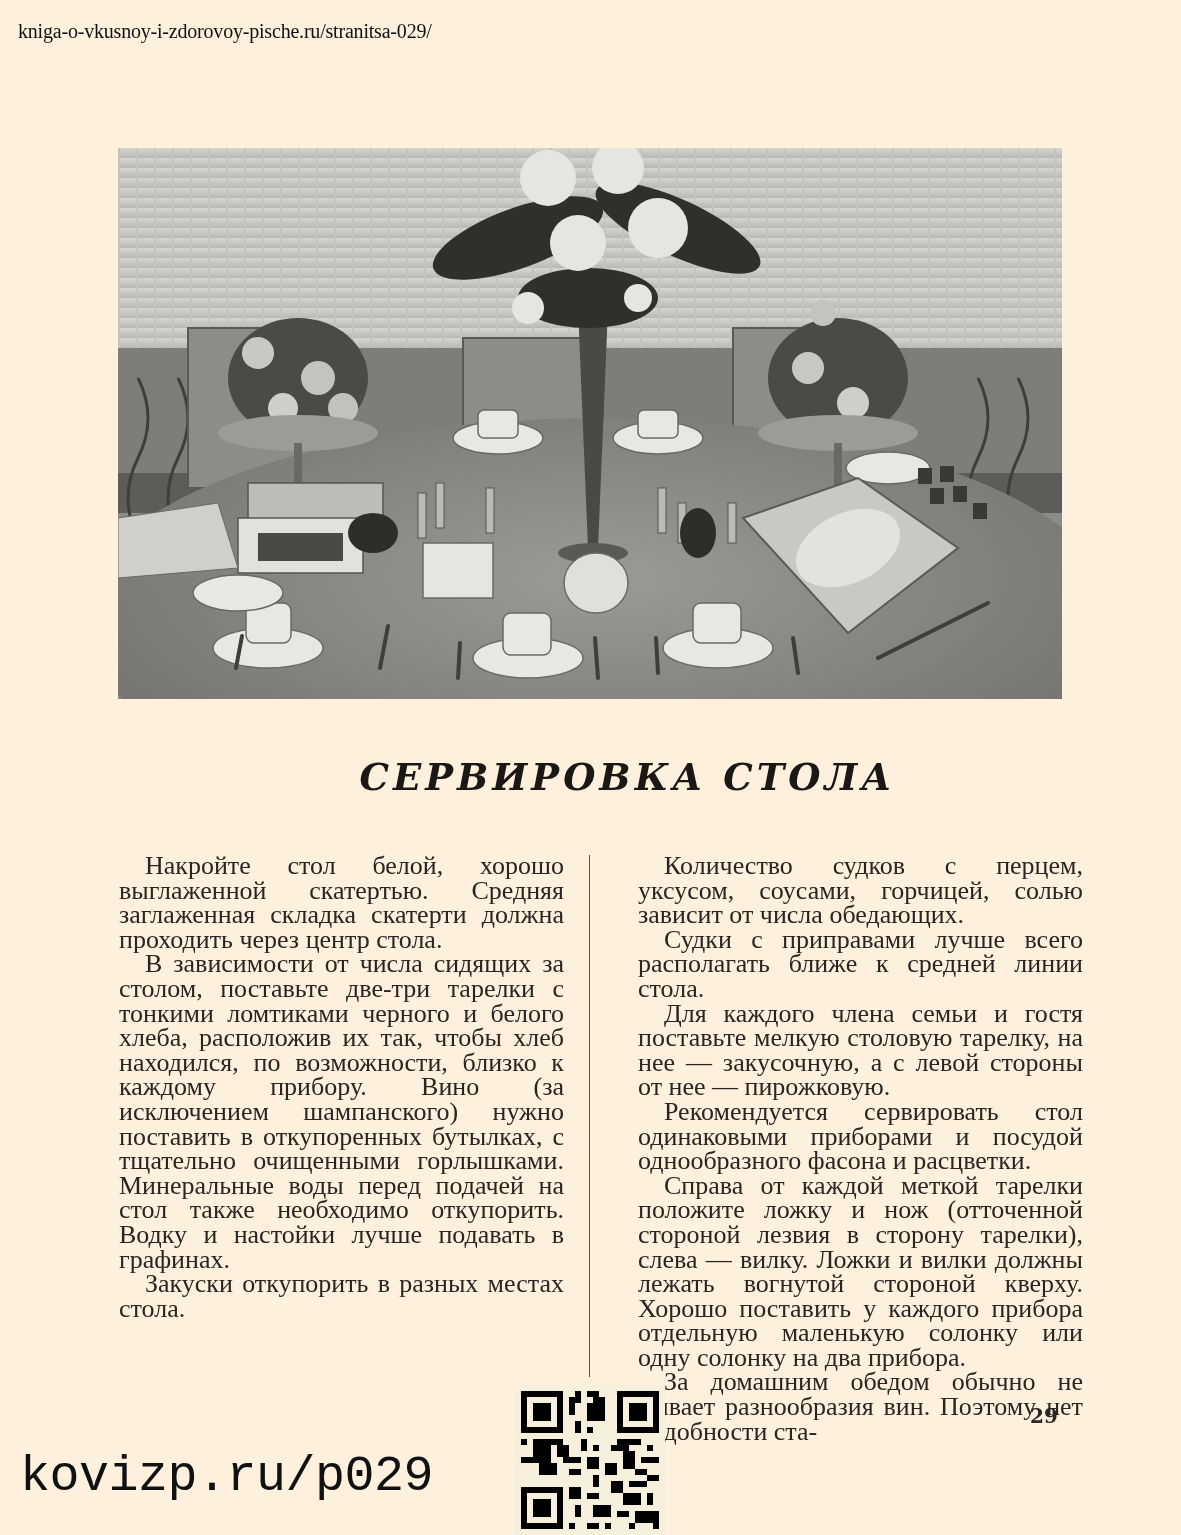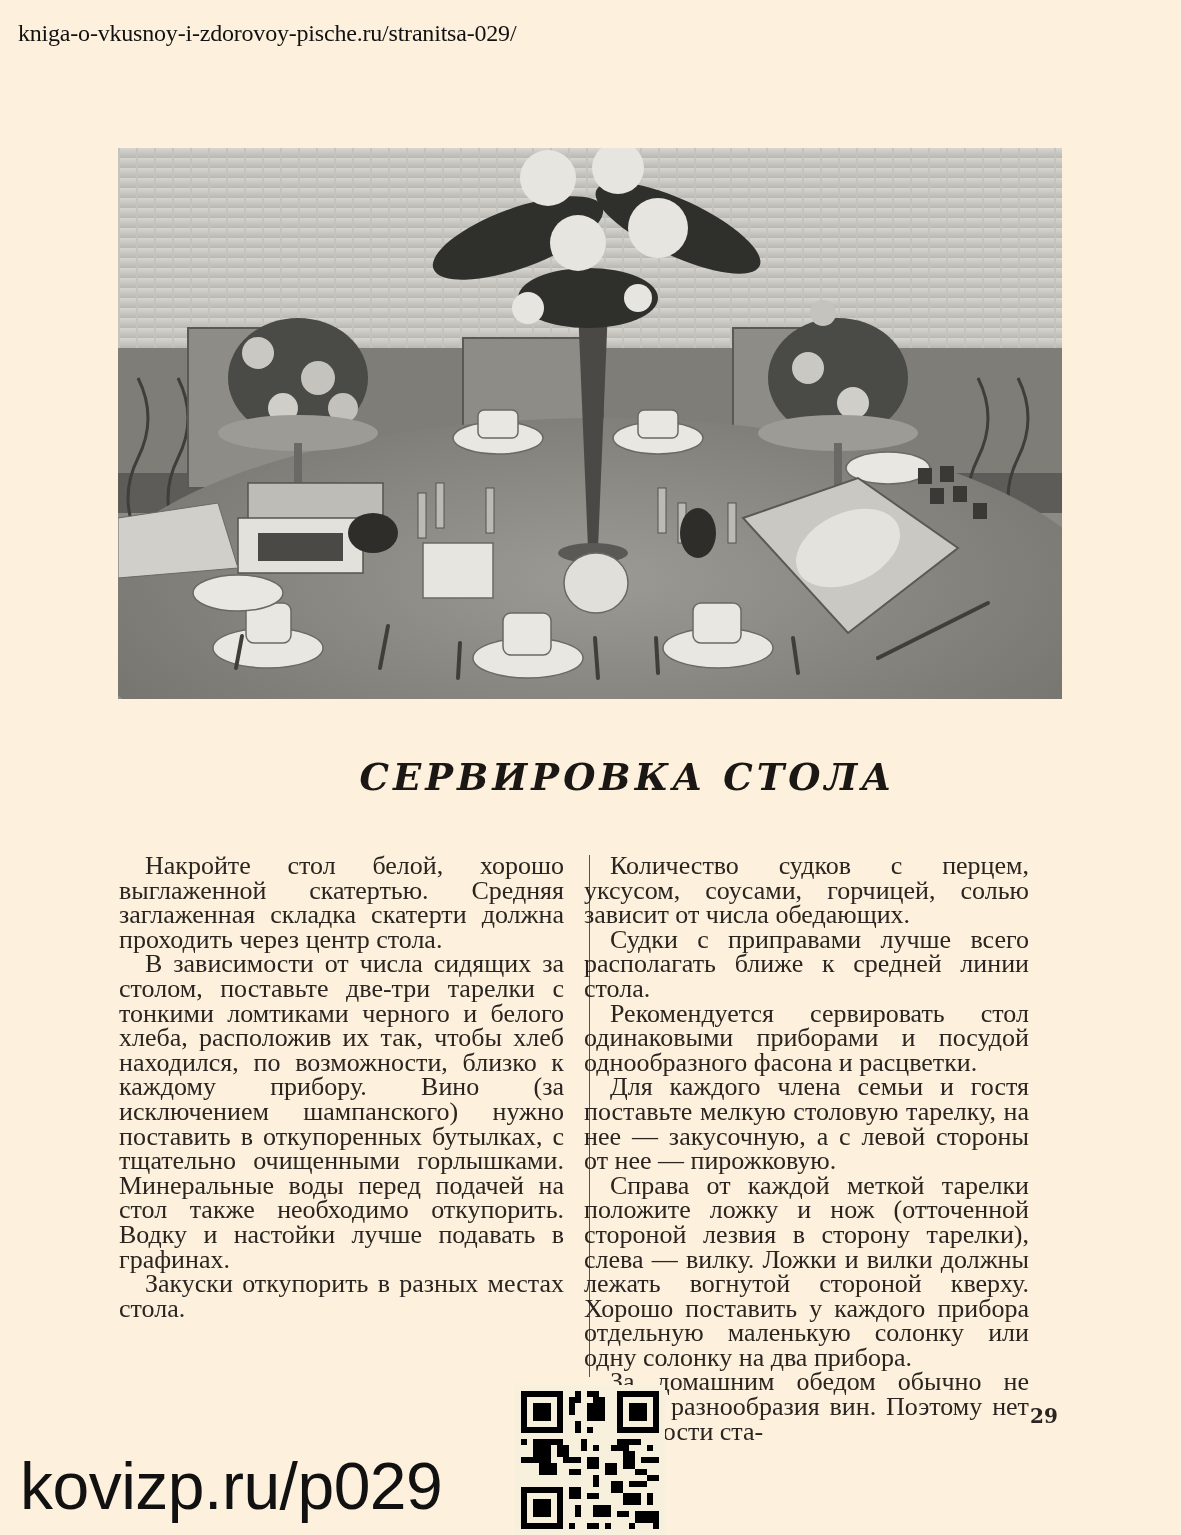--- a/index.html
+++ b/index.html
@@ -13,21 +13,21 @@
       position: relative;
       overflow: hidden;
       font-family: "DejaVu Serif", "Liberation Serif", serif;
       color: #1e1a16;
     }
     .top-url {
       position: absolute;
       left: 18px;
       top: 20px;
       font-family: "Liberation Serif", serif;
-      font-size: 24px;
+      font-size: 20px;
       letter-spacing: -0.2px;
       color: #111;
     }
     .photo {
       position: absolute;
       left: 118px;
       top: 148px;
       width: 944px;
       height: 551px;
       background: #8a8a86;
@@ -52,21 +52,21 @@
       position: absolute;
       top: 854px;
       width: 445px;
       font-family: Liberation Serif, serif;
       font-size: 26px;
       line-height: 24.6px;
       color: #2a2521;
       text-align: justify;
     }
     .col.left { left: 119px; }
-    .col.right { left: 584px; }
+    .col.right { left: 638px; }
     .col p {
       margin: 0;
       text-indent: 26px;
       hyphens: auto;
     }
     .col-divider {
       position: absolute;
       left: 589px;
       top: 855px;
       width: 1px;
@@ -79,22 +79,22 @@
       top: 1404px;
       font-family: "DejaVu Serif", serif;
       font-weight: bold;
       font-size: 20px;
       color: #2a2521;
     }
     .short-url {
       position: absolute;
       left: 20px;
       top: 1448px;
-      font-family: Liberation Sans, sans-serif;
-      font-size: 66px;
+      font-family: Liberation Mono, monospace;
+      font-size: 50px;
       color: #111;
       letter-spacing: -0.5px;
     }
     .qr {
       position: absolute;
       left: 515px;
       top: 1385px;
       width: 150px;
       height: 150px;
       background: #f6f0dc;
@@ -239,22 +239,22 @@
   <p>Накройте стол белой, хорошо выглаженной скатертью. Средняя заглаженная складка скатерти должна проходить через центр стола.</p>
   <p>В зависимости от числа сидящих за столом, поставьте две-три тарелки с тонкими ломтиками черного и белого хлеба, расположив их так, чтобы хлеб находился, по возможности, близко к каждому прибору. Вино (за исключением шампанского) нужно поставить в откупоренных бутылках, с тщательно очищенными горлышками. Минеральные воды перед подачей на стол также необходимо откупорить. Водку и настойки лучше подавать в графинах.</p>
   <p>Закуски откупорить в разных местах стола.</p>
 </div>
 
 <div class="col-divider"></div>
 
 <div class="col right">
   <p>Количество судков с перцем, уксусом, соусами, горчицей, солью зависит от числа обедающих.</p>
   <p>Судки с приправами лучше всего располагать ближе к средней линии стола.</p>
+  <p>Для каждого члена семьи и гостя поставьте мелкую столовую тарелку, на нее — закусочную, а с левой стороны от нее — пирожковую.</p>
   <p>Рекомендуется сервировать стол одинаковыми приборами и посудой однообразного фасона и расцветки.</p>
-  <p>Для каждого члена семьи и гостя поставьте мелкую столовую тарелку, на нее — закусочную, а с левой стороны от нее — пирожковую.</p>
   <p>Справа от каждой меткой тарелки положите ложку и нож (отточенной стороной лезвия в сторону тарелки), слева — вилку. Ложки и вилки должны лежать вогнутой стороной кверху. Хорошо поставить у каждого прибора отдельную маленькую солонку или одну солонку на два прибора.</p>
   <p>За домашним обедом обычно не бывает разнообразия вин. Поэтому нет надобности ста-</p>
 </div>
 
 <div class="page-number">29</div>
 
 <div class="short-url">kovizp.ru/p029</div>
 
 <div class="qr">
   <svg width="150" height="150" viewBox="0 0 25 25" shape-rendering="crispEdges">

